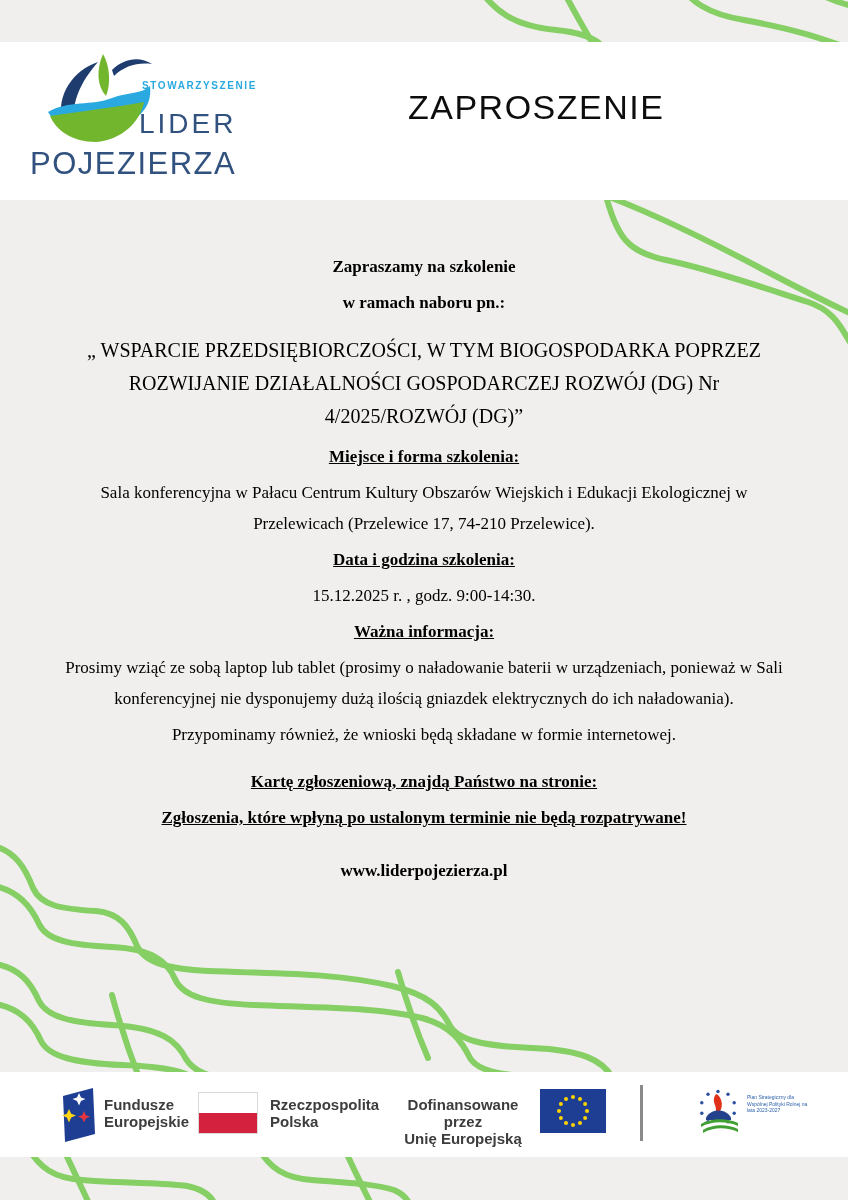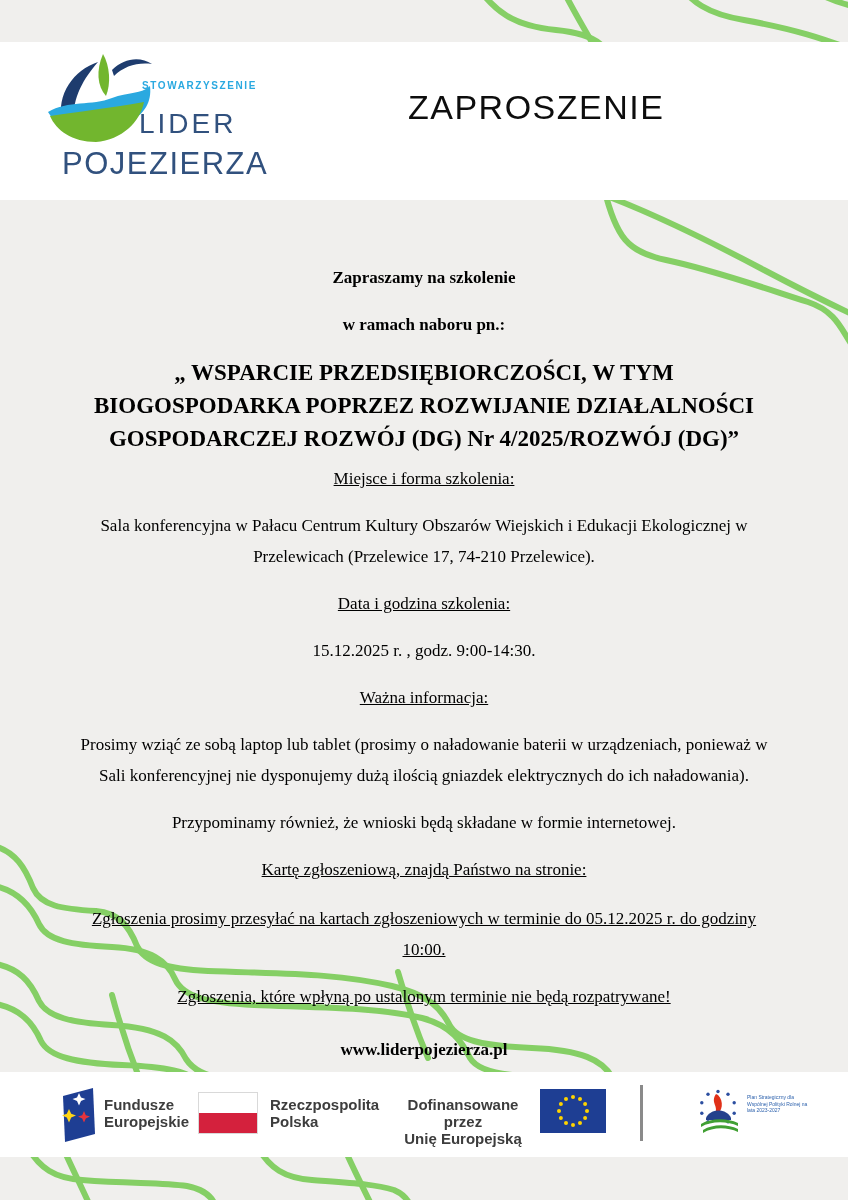--- a/index.html
+++ b/index.html
@@ -11,33 +11,33 @@
   .band-footer{top:1072px;height:85px;}
 
   
   .logo{position:absolute;left:36px;top:48px;width:240px;height:146px;z-index:2;}
   .logo-graphic{position:absolute;left:4px;top:2px;}
   .logo-assoc{position:absolute;left:106px;top:32px;font-family:"Liberation Sans",sans-serif;
               font-size:10px;font-weight:600;letter-spacing:1.6px;color:#2aa9e0;}
   .logo-lider{position:absolute;left:103px;top:60px;font-family:"Liberation Sans",sans-serif;
               font-size:28px;font-weight:300;letter-spacing:3px;color:#31517e;}
   .logo-poj{position:absolute;left:-6px;top:98px;font-family:"Liberation Sans",sans-serif;
-            font-size:31px;font-weight:300;letter-spacing:1.5px;color:#31517e;margin-left:32px;}
+            font-size:31px;font-weight:300;letter-spacing:1.5px;color:#31517e;}
 
   .page-title{position:absolute;left:408px;top:88px;z-index:2;
               font-family:"Liberation Sans",sans-serif;font-size:34px;color:#0d0d0d;
               letter-spacing:1.5px;}
 
   
   .doc{position:absolute;left:54px;top:246px;width:740px;z-index:2;text-align:center;
        color:#000;font-size:17px;line-height:31px;}
-  .doc p{margin:16px;}
+  .doc p{margin:5px;}
   .b{font-weight:bold;}
-  .h{font-weight:normal;text-decoration:underline;}
-  .big{font-weight:bold;font-size:23px;line-height:33px;max-width:706px;margin:16px auto 0 !important;}
+  .h{font-weight:bold;text-decoration:underline;}
+  .big{font-weight:normal;font-size:20px;line-height:33px;max-width:706px;margin:16px auto 0 !important;}
 
   
   .f-item{position:absolute;z-index:2;}
   .f-label{font-family:"Liberation Sans",sans-serif;font-weight:bold;font-size:15px;
            line-height:17px;color:#3d3d3d;white-space:pre-line;}
   .f-label-right{text-align:center;}
   .divider{position:absolute;left:640px;top:13px;width:3px;height:56px;background:#8a8a8a;}
   .wpr-caption{font-family:"Liberation Sans",sans-serif;font-size:5px;line-height:6.5px;
                color:#2f63ad;width:62px;text-align:left;}
   .pl-flag{width:60px;height:42px;border:1px solid #d9d9d9;box-sizing:border-box;}
@@ -92,21 +92,20 @@
     <p class="b" style="margin-top:3px">w ramach naboru pn.:</p>
     <p class="big">„ WSPARCIE PRZEDSIĘBIORCZOŚCI, W TYM BIOGOSPODARKA POPRZEZ ROZWIJANIE DZIAŁALNOŚCI GOSPODARCZEJ ROZWÓJ (DG) Nr 4/2025/ROZWÓJ (DG)”</p>
     <p class="h" style="margin-top:8px">Miejsce i forma szkolenia:</p>
     <p>Sala konferencyjna w Pałacu Centrum Kultury Obszarów Wiejskich i Edukacji Ekologicznej w Przelewicach (Przelewice 17, 74-210 Przelewice).</p>
     <p class="h">Data i godzina szkolenia:</p>
     <p>15.12.2025 r. , godz. 9:00-14:30.</p>
     <p class="h">Ważna informacja:</p>
     <p>Prosimy wziąć ze sobą laptop lub tablet (prosimy o naładowanie baterii w urządzeniach, ponieważ w Sali konferencyjnej nie dysponujemy dużą ilością gniazdek elektrycznych do ich naładowania).</p>
     <p>Przypominamy również, że wnioski będą składane w formie internetowej.</p>
     <p class="h" style="margin-top:16px">Kartę zgłoszeniową, znajdą Państwo na stronie:</p>
-    <p class="h" style="margin-top:18px">Zgłoszenia prosimy przesyłać na kartach zgłoszeniowych w terminie do 05.12.2025 r. do godziny 10:00.</p>
     <p class="h">Zgłoszenia, które wpłyną po ustalonym terminie nie będą rozpatrywane!</p>
     <p class="b" style="margin-top:22px">www.liderpojezierza.pl</p>
   </div>
 
   <div class="band band-footer">
 
     <svg class="f-item" style="left:58px;top:14px" width="40" height="56" viewBox="0 0 40 56">
       <polygon points="5,10 35,2 37,48 7,56" fill="#1e3e93"></polygon>
       <path d="M21,7 L23,11.5 L27.5,13 L23,15 L21,19.5 L19,15 L14.5,13 L19,11.5 Z" fill="#ffffff"></path>
       <path d="M11,23 L13.2,27.8 L18,29.5 L13.2,31.6 L11,36.5 L8.8,31.6 L4,29.5 L8.8,27.8 Z" fill="#ffd617"></path>

